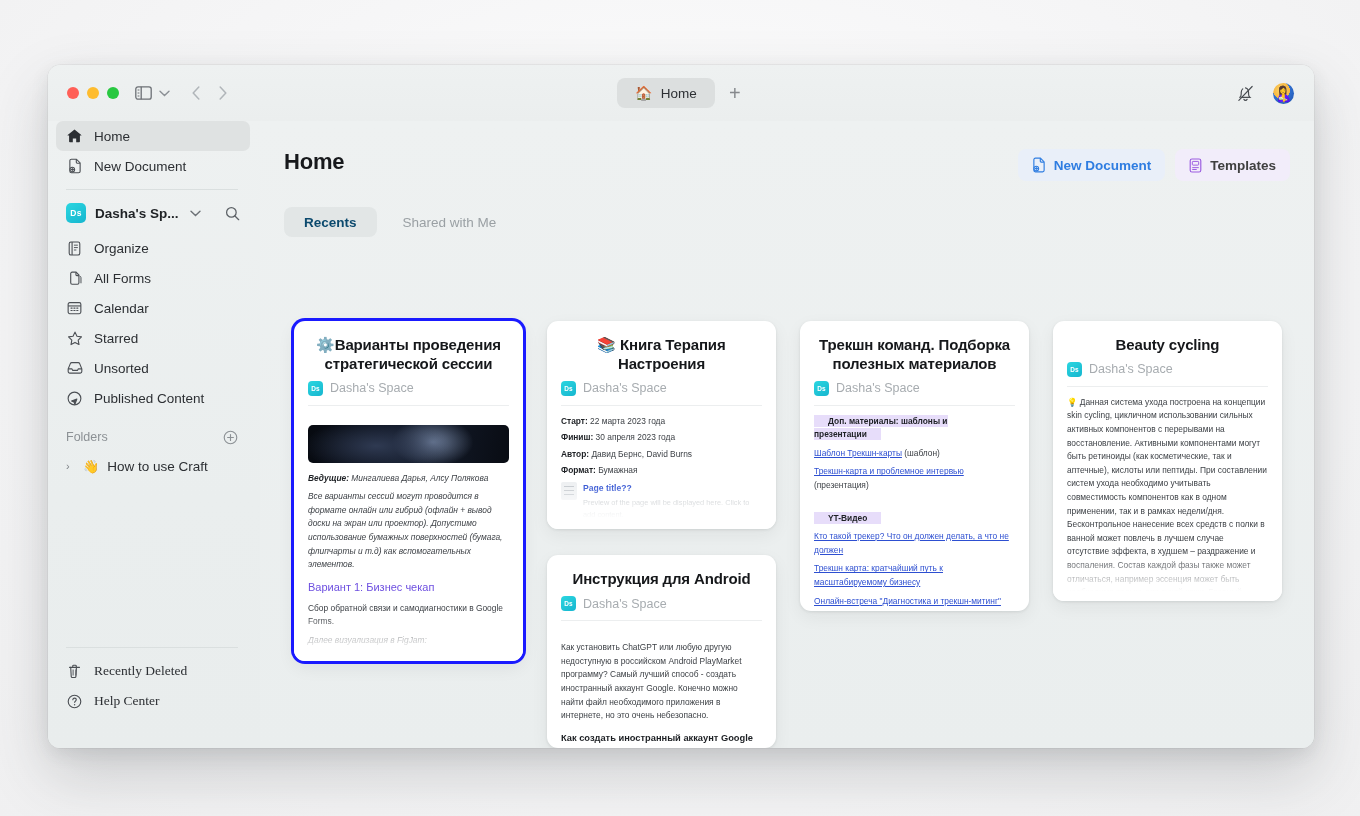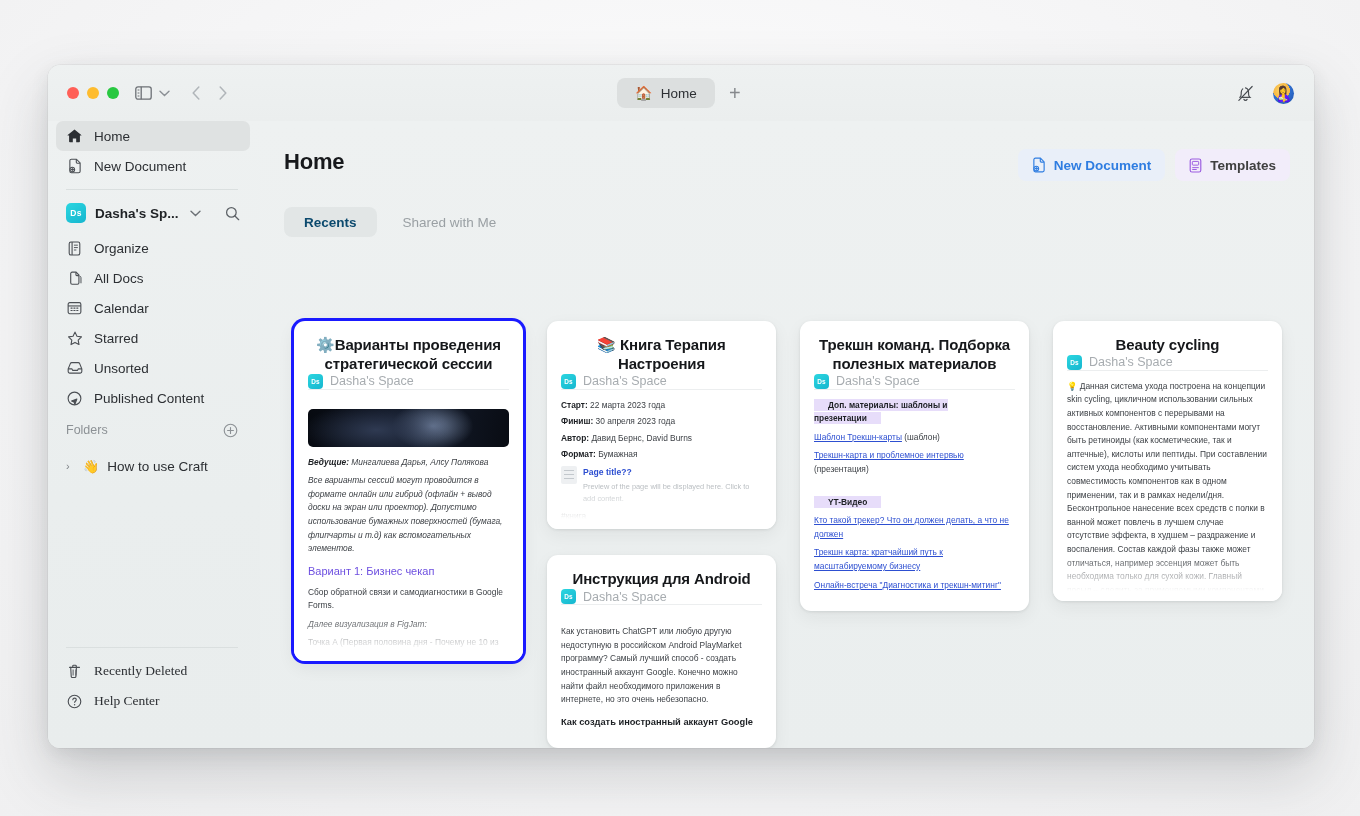--- a/index.html
+++ b/index.html
@@ -102,21 +102,21 @@
     background: linear-gradient(145deg,#2bd6e0,#16b6cf);
     color: #fff; font-size: 8.5px; font-weight: 700;
     display: flex; align-items: center; justify-content: center;
     letter-spacing: .2px;
   }
   .space-name { font-weight: 600; font-size: 13.5px; color: #1f2225; }
   .space-chev { color: #6d7277; margin-left: 2px; }
   .space-search { margin-left: auto; color: #5c6166; display: flex; }
 
   .folders-hd {
-    display: flex; align-items: flex-start; justify-content: space-between;
+    display: flex; align-items: center; justify-content: space-between;
     padding: 0 12px 0 10px; height: 28px; margin-top: 10px;
     color: #8c9195; font-size: 12.5px; gap: 48px;
   }
   .folder-item {
     display: flex; align-items: center; gap: 8px;
     height: 30px; padding: 0 10px; border-radius: 7px; color: #2c2f33;
   }
   .folder-caret { color: #7e8387; font-size: 11px; width: 9px; }
   .spacer { flex: 1; }
   .sbottom { padding-bottom: 32px; font-family: Liberation Serif, serif; }
@@ -164,21 +164,21 @@
   }
   .card.selected {
     box-shadow: 0 0 0 3px #1a1aff, 0 1px 3px rgba(30,35,40,.10), 0 6px 18px rgba(30,35,40,.07);
   }
   .card-title {
     font-size: 15px; font-weight: 700; color: #16181b;
     line-height: 1.25; letter-spacing: -.15px; text-align: center;
   }
   .card-space {
     display: flex; align-items: center; gap: 7px;
-    
+    margin-top: 7px; padding-bottom: 9px;
     border-bottom: 1px solid #eceeef;
     color: #a7acb0; font-size: 12.5px;
   }
   .mini-badge {
     width: 15px; height: 15px; border-radius: 4px;
     background: linear-gradient(145deg,#2bd6e0,#16b6cf);
     color: #fff; font-size: 6.5px; font-weight: 700;
     display: flex; align-items: center; justify-content: center;
   }
   .card-body { padding-top: 9px; font-size: 8.4px; line-height: 1.62; color: #3b3f44; }
@@ -331,21 +331,21 @@
           <span>Organize</span>
         </div>
         <div class="sitem">
           <span class="ic">
             <svg width="14" height="15" viewBox="0 0 15 16" fill="none" stroke="#4b4f54" stroke-width="1.2">
                 <path d="M4.4 1.2h4.2l3.1 3.1v8.3a1.5 1.5 0 0 1-1.5 1.5H4.4a1.5 1.5 0 0 1-1.5-1.5V2.7a1.5 1.5 0 0 1 1.5-1.5z"></path>
                 <path d="M8.5 1.3v2.7c0 .5.4.9.9.9h2.3"></path>
                 <path d="M12.6 5.4c.8.2 1.3.9 1.3 1.7v6" stroke-width="1.05"></path>
               </svg>
           </span>
-          <span>All Docs</span>
+          <span>All Forms</span>
         </div>
         <div class="sitem">
           <span class="ic">
             <svg width="15" height="14" viewBox="0 0 16 15" fill="none" stroke="#4b4f54" stroke-width="1.2">
                 <rect x="1.2" y="1.8" width="13.6" height="11.8" rx="1.7"></rect>
                 <path d="M1.2 5.3h13.6"></path>
                 <path d="M4.2 7.6h1.3M7.3 7.6h1.3M10.4 7.6h1.3M4.2 10.2h1.3M7.3 10.2h1.3M10.4 10.2h1.3" stroke-width="1.15" stroke-linecap="round"></path>
               </svg>
           </span>
           <span>Calendar</span>

